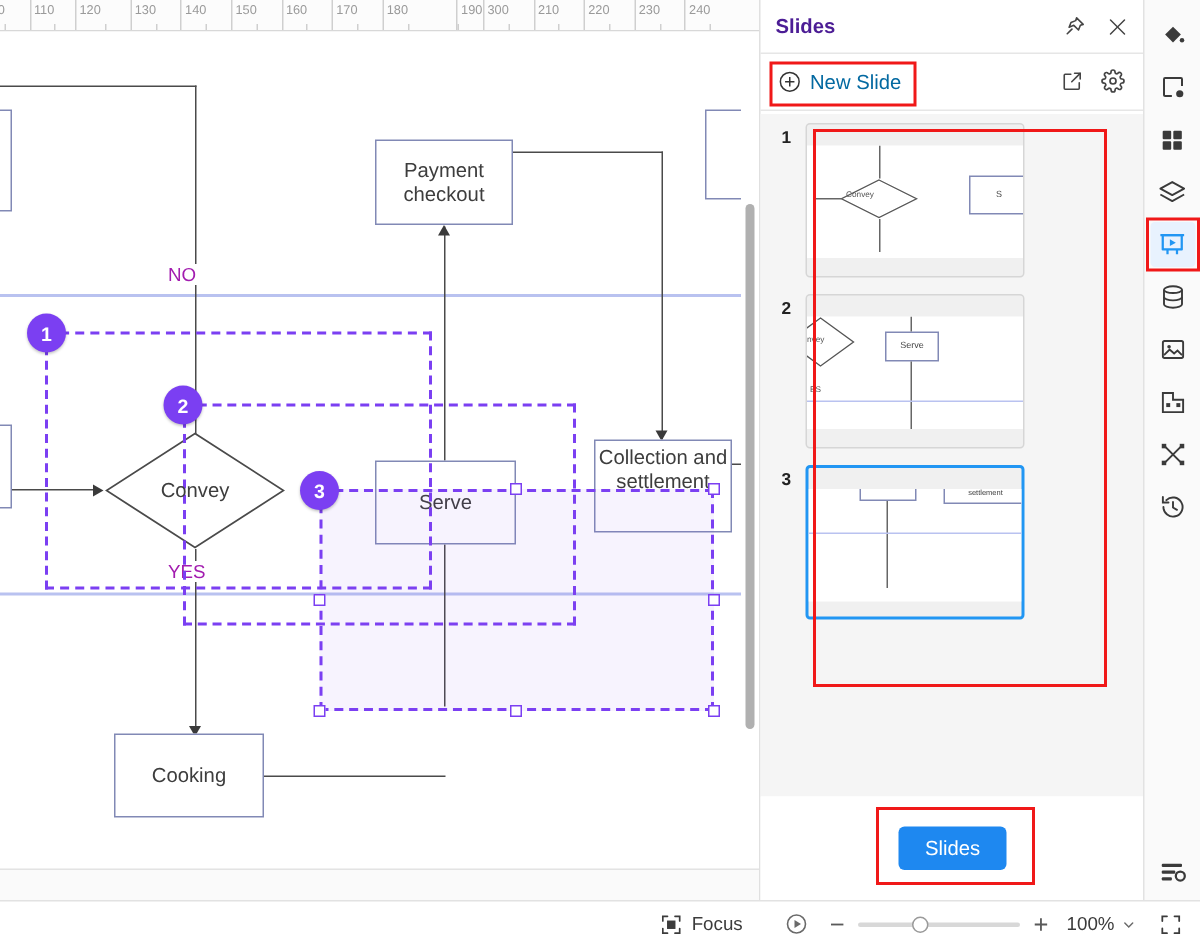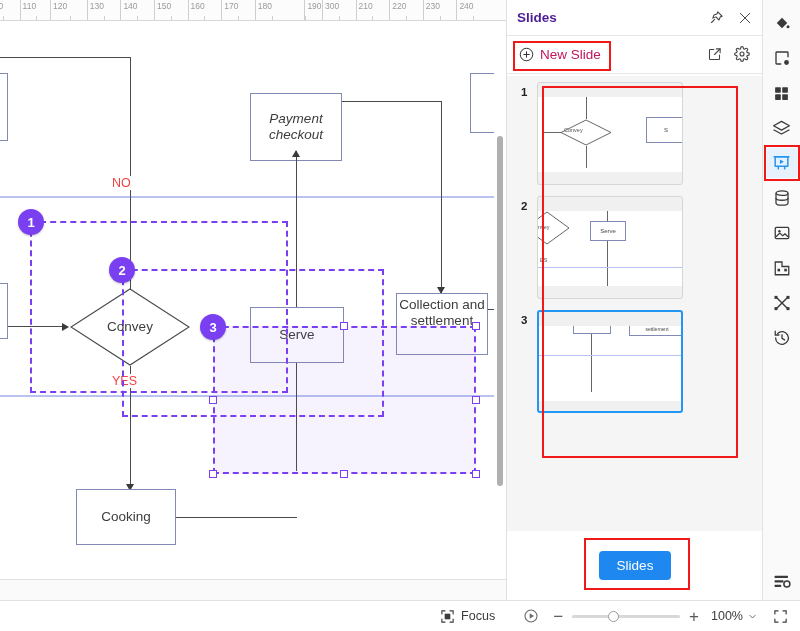--- a/index.html
+++ b/index.html
@@ -93,21 +93,21 @@
     border-right: 4px solid transparent;
     border-bottom: 7px solid #3a3a3a;
   }
   .arrow-right {
     position: absolute; width: 0; height: 0;
     border-top: 4px solid transparent;
     border-bottom: 4px solid transparent;
     border-left: 7px solid #3a3a3a;
   }
   .edge-label {
-    position: absolute; font-size: 12.5px; color: #ef4444;
+    position: absolute; font-size: 12.5px; color: #a21caf;
     background: #ffffff; padding: 0 2px;
   }
 
   
   .sel-frame {
     position: absolute;
     border: 2px dashed #7b3ff2;
   }
   .sel-frame.filled { background: rgba(140,80,240,0.07); }
   .sel-handle {
@@ -154,21 +154,21 @@
   .icon-btn { cursor: pointer; display: flex; align-items:center; justify-content:center; }
 
   #newslide-row {
     position: relative; height: 38px;
     display: flex; align-items: center;
     padding: 0 12px;
     border-bottom: 1px solid #e6e6e6;
   }
   #new-slide-btn {
     display: flex; align-items: center; gap: 6px;
-    font-size: 13.5px; color: #be185d;
+    font-size: 13.5px; color: #0369a1;
   }
   .redbox {
     position: absolute;
     border: 2px solid #f01818;
     pointer-events: none;
     z-index: 60;
   }
 
   #thumbs-area {
     position: absolute; left: 0; top: 76px;
@@ -321,21 +321,21 @@
       <div class="node" style="left:-40px; top:52px; width:48px; height:68px;"></div>
 
       <div class="node" style="left:-40px; top:262px; width:48px; height:56px;"></div>
 
       <div class="node" style="left:470px; top:52px; width:60px; height:60px;"></div>
 
       <div class="edge edge-h" style="left:-40px; top:36px; width:171px;"></div>
       <div class="edge edge-v" style="left:130px; top:36px; height:236px;"></div>
       <div class="edge-label" style="left:110px; top:155px;">NO</div>
 
-      <div class="node" style="left:250px; top:72px; width:92px; height:68px;font-style:italic;">
+      <div class="node" style="left:250px; top:72px; width:92px; height:57px;">
         <span>Payment checkout</span>
       </div>
 
       <div class="edge edge-v" style="left:296px; top:130px; height:320px;"></div>
       <div class="arrow-up" style="left:292px; top:129px;"></div>
 
       <div class="edge edge-h" style="left:342px; top:80px; width:100px;"></div>
       <div class="edge edge-v" style="left:441px; top:80px; height:192px;"></div>
       <div class="arrow-down" style="left:437px; top:266px;"></div>
 

